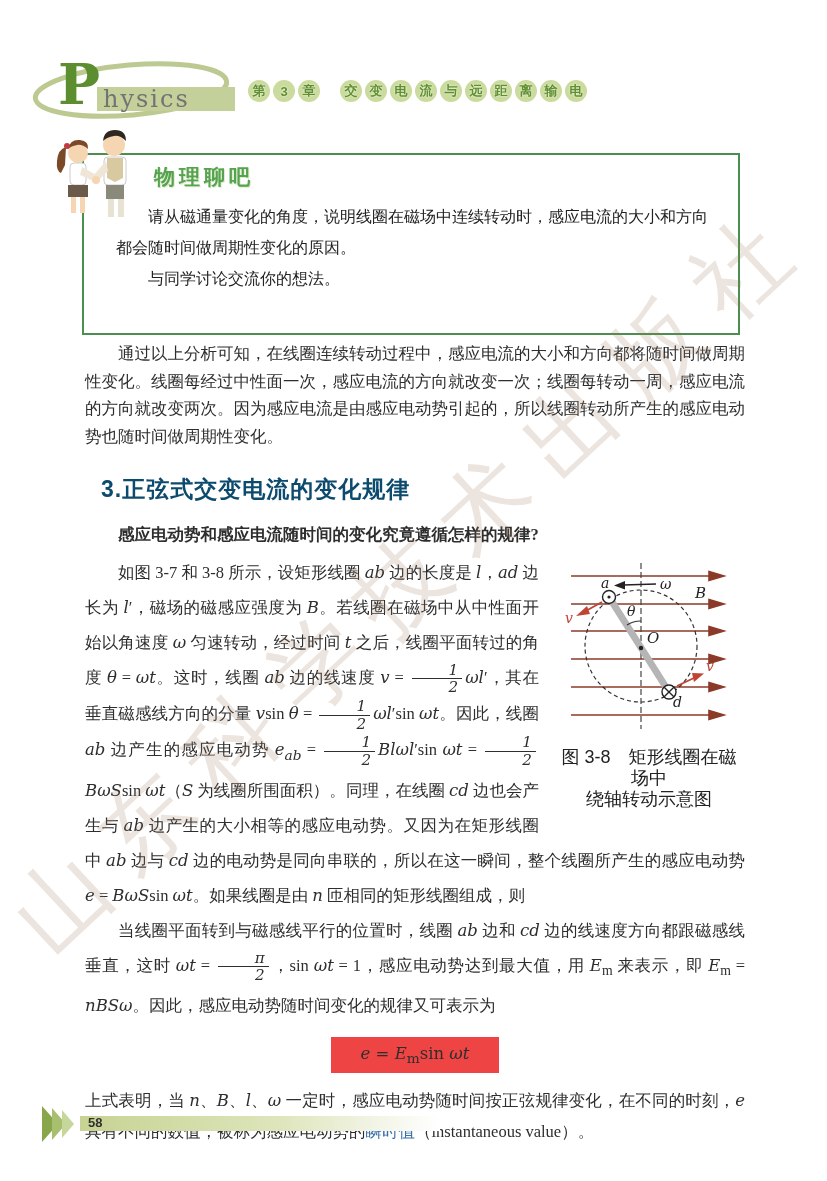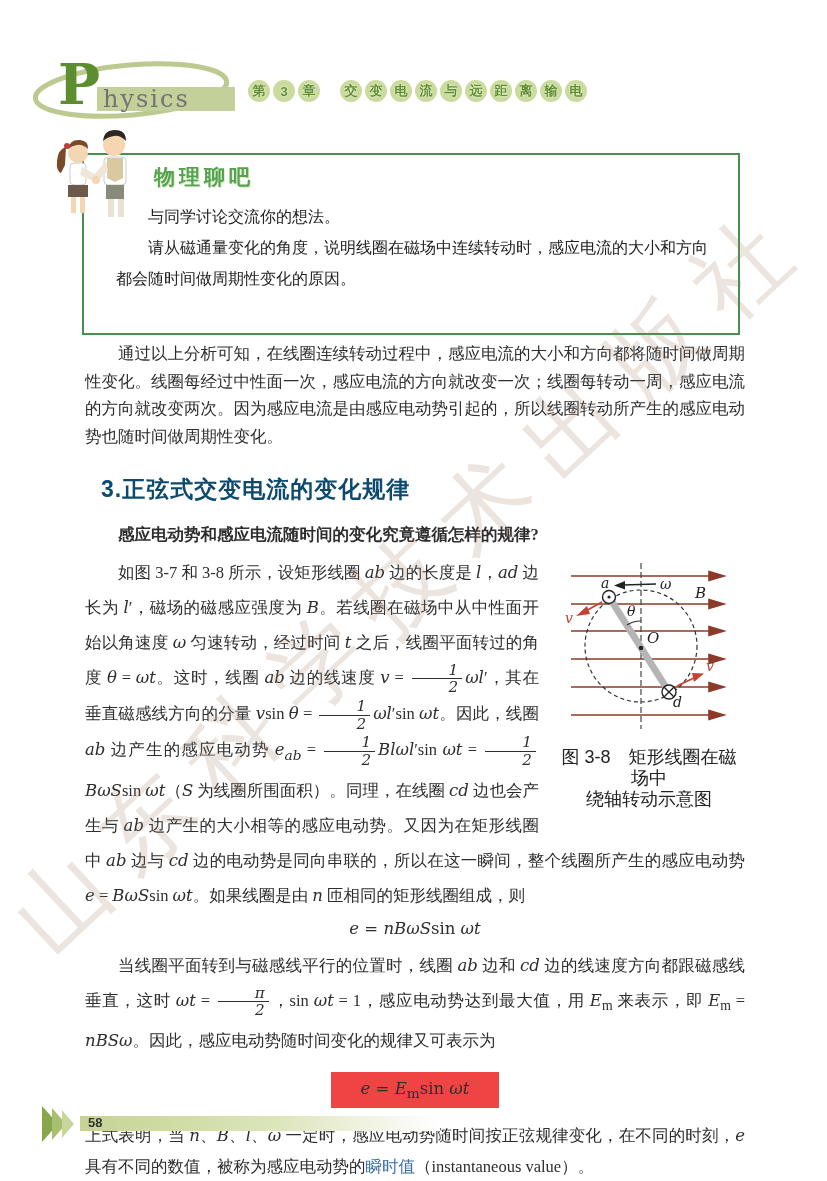--- a/index.html
+++ b/index.html
@@ -162,22 +162,22 @@
     <rect x="52" y="30" width="22" height="28" rx="4" fill="#ffffff" stroke="#cccccc"></rect>
     <path d="M55 31 h16 v20 l-8 4 l-8 -4 z" fill="#d8c9a0"></path>
     <path d="M54 34 L40 50 L44 56 L56 44 Z" fill="#f0e6d8"></path>
     <circle cx="44" cy="53" r="4" fill="#f6d6b2"></circle>
     <rect x="54" y="58" width="18" height="14" fill="#8a8a7a"></rect>
     <rect x="56" y="72" width="6" height="18" fill="#e8e2d2"></rect>
     <rect x="66" y="72" width="6" height="18" fill="#e8e2d2"></rect>
   </svg>
   <div class="chatbox-title">物理聊吧</div>
   <div class="chatbox-text">
+    <p class="indent">请从磁通量变化的角度，说明线圈在磁场中连续转动时，感应电流的大小和方向都会随时间做周期性变化的原因。</p>
     <p class="indent">与同学讨论交流你的想法。</p>
-    <p class="indent">请从磁通量变化的角度，说明线圈在磁场中连续转动时，感应电流的大小和方向都会随时间做周期性变化的原因。</p>
   </div>
 </div>
 
 <div class="main">
 
   <p class="para indent">通过以上分析可知，在线圈连续转动过程中，感应电流的大小和方向都将随时间做周期性变化。线圈每经过中性面一次，感应电流的方向就改变一次；线圈每转动一周，感应电流的方向就改变两次。因为感应电流是由感应电动势引起的，所以线圈转动所产生的感应电动势也随时间做周期性变化。</p>
 
   <div class="section-heading">3.正弦式交变电流的变化规律</div>
 
   <p class="para indent question">感应电动势和感应电流随时间的变化究竟遵循怎样的规律?</p>
@@ -250,21 +250,20 @@
         <span class="num">1</span>
         <span class="den">2</span>
       </span><i>ωl</i>′sin <i>ωt</i>。因此，线圈 <i>ab</i> 边产生的感应电动势 <i>e</i><sub><i>ab</i></sub> = <span class="frac">
         <span class="num">1</span>
         <span class="den">2</span>
       </span><i>Blωl</i>′sin <i>ωt</i> = <span class="frac">
         <span class="num">1</span>
         <span class="den">2</span>
       </span><i>BωS</i>sin <i>ωt</i>（<i>S</i> 为线圈所围面积）。同理，在线圈 <i>cd</i> 边也会产生与 <i>ab</i> 边产生的大小相等的感应电动势。又因为在矩形线圈中 <i>ab</i> 边与 <i>cd</i> 边的电动势是同向串联的，所以在这一瞬间，整个线圈所产生的感应电动势 <i>e</i> = <i>BωS</i>sin <i>ωt</i>。如果线圈是由 <i>n</i> 匝相同的矩形线圈组成，则</p>
 
-  <div class="formula-line"><i>e</i> = <i>nBωS</i>sin <i>ωt</i></div>
 
   <p class="wrap-para indent">当线圈平面转到与磁感线平行的位置时，线圈 <i>ab</i> 边和 <i>cd</i> 边的线速度方向都跟磁感线垂直，这时 <i>ωt</i> = <span class="frac">
         <span class="num">π</span>
         <span class="den">2</span>
       </span>，sin <i>ωt</i> = 1，感应电动势达到最大值，用 <i>E</i><sub>m</sub> 来表示，即 <i>E</i><sub>m</sub> = <i>nBSω</i>。因此，感应电动势随时间变化的规律又可表示为</p>
 
   <div class="formula-box-wrap">
     <span class="formula-box"><i>e</i> = <i>E</i><sub>m</sub>sin <i>ωt</i></span>
   </div>
 

